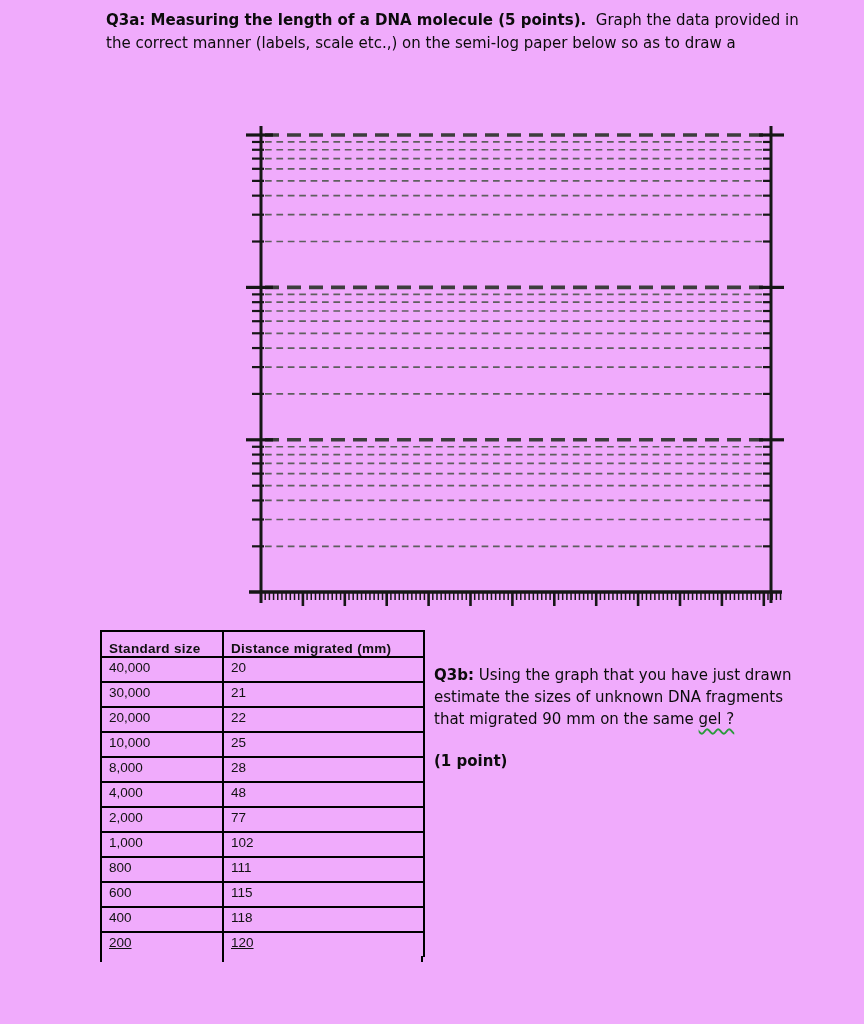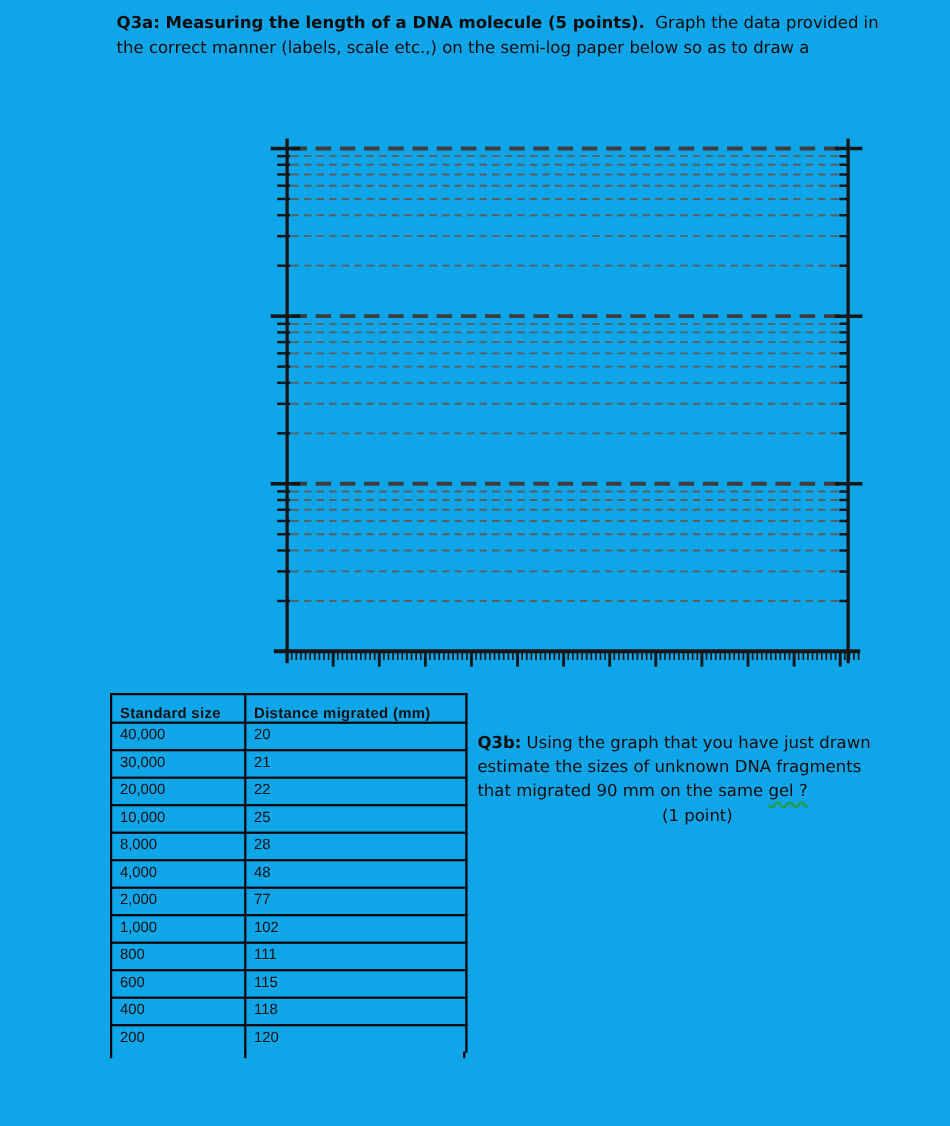--- a/index.html
+++ b/index.html
@@ -1,39 +1,39 @@
 <!DOCTYPE html>
 <html style="--text: #0c0c0c; --squiggle: #2b9a3c; --tborder: #000000;"><head>
 <meta charset="utf-8">
 <style>
   html,body{margin:0;padding:0;background:#ffffff;}
-  .page{position:relative;width:864px;height:1024px;background:#0ea5e9;overflow:hidden;
+  .page{position:relative;width:864px;height:1024px;background:#f0abfc;overflow:hidden;
         font-family:"DejaVu Sans",sans-serif;color:var(--text,#0c0c0c);}
   
   .q3a{position:absolute;left:106px;top:9px;width:750px;font-size:15px;line-height:22.5px;}
   .q3b{position:absolute;left:434px;top:664px;width:400px;font-size:15px;line-height:22px;}
   .tline{white-space:nowrap;}
   .b{font-weight:700;}
   .squiggle{text-decoration-line:underline;text-decoration-style:wavy;
             text-decoration-color:var(--squiggle,#2b9a3c);text-decoration-thickness:2px;
             text-underline-offset:4px;}
-  .points{font-weight:400;text-align:center;}
+  .points{margin-top:20px;font-weight:700;}
   
   .graph-svg{position:absolute;left:0;top:0;width:864px;height:1024px;pointer-events:none;}
   
   .tablewrap{position:absolute;left:100px;top:630px;width:326px;}
   table.std{border-collapse:collapse;table-layout:fixed;width:323px;
             font-family:"Liberation Sans",sans-serif;font-size:13.5px;color:#111;}
   table.std th,table.std td{border:2px solid var(--tborder,#000);vertical-align:top;
             text-align:left;box-sizing:border-box;overflow:hidden;}
   table.std th{width:122px;height:26px;padding:9px 4px 0 7px;font-weight:700;
             font-size:13.5px;letter-spacing:.3px;}
   table.std th+th{width:201px;margin-left:39px;}
   table.std td{height:25px;padding:2px 4px 0 7px;font-weight:400;}
-  table.std tr:last-child td{border-bottom:none;}
+  table.std tr:last-child td{border-bottom:none;text-decoration:underline;}
   .stub{position:relative;height:5px;width:323px;}
   .stub i{position:absolute;top:-1px;width:2px;height:6px;background:var(--tborder,#000);}
   .stub i.s1{left:0;} .stub i.s2{left:122px;} .stub i.s3{left:321px;}
 </style>
 </head>
 <body>
 
 <div class="page">
 
   <div class="q3a">

